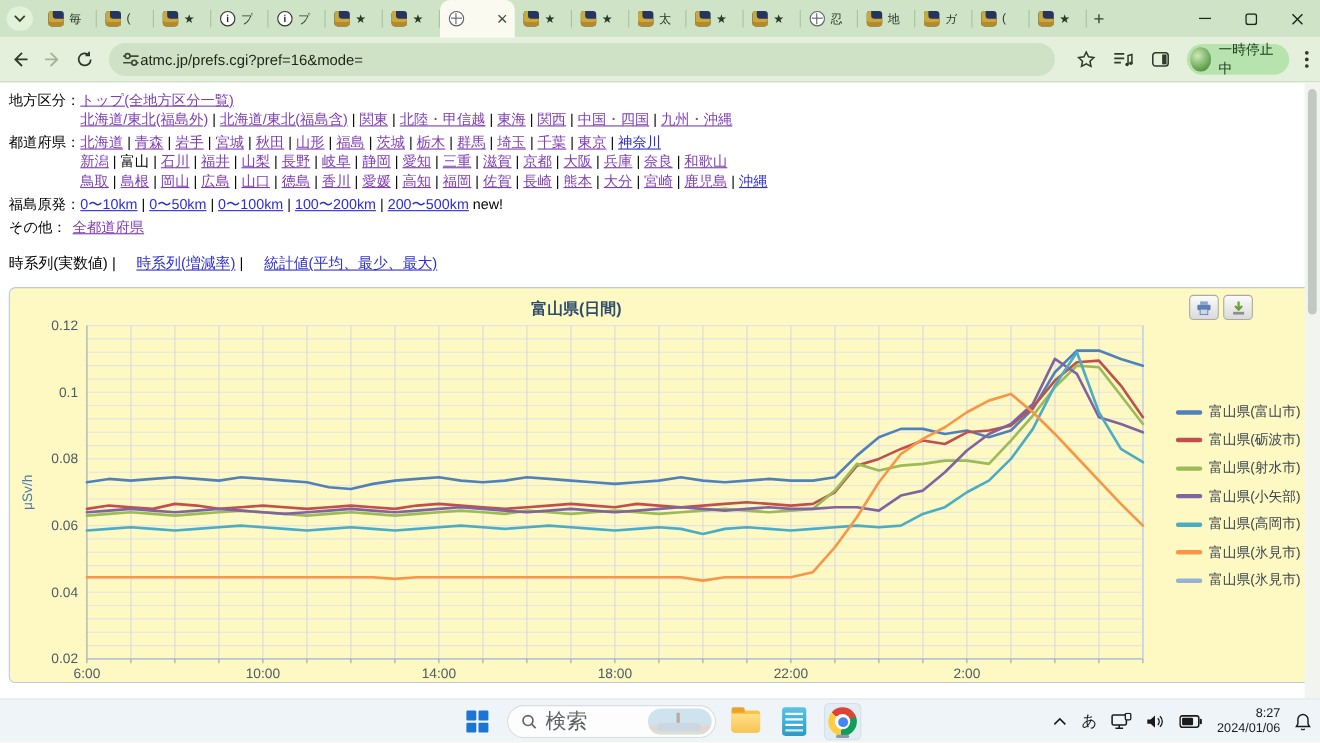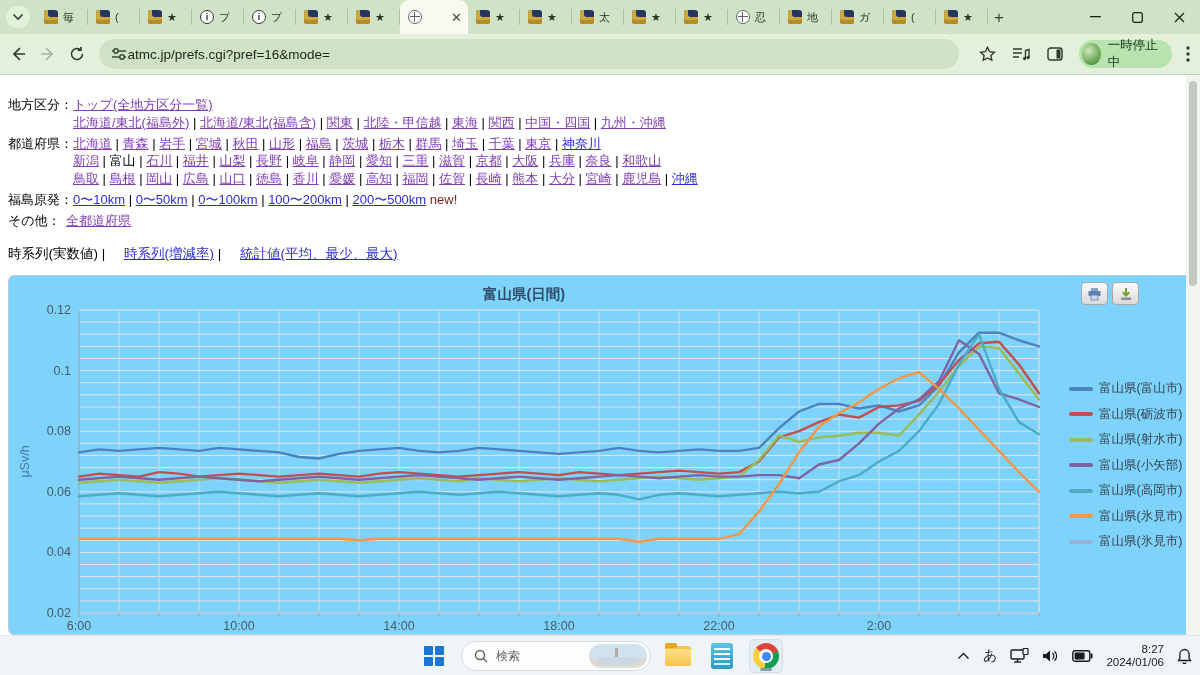--- a/index.html
+++ b/index.html
@@ -37,33 +37,33 @@
     display:flex;align-items:center;padding:0 12px;box-sizing:border-box;cursor:text;}
   .omnibox .url{font-size:13.5px;color:#1c241b;margin-left:0;}
   .rightbtns{display:flex;align-items:center;margin-left:8px;}
   .profile-chip{height:28px;background:#b7e4ae;border-radius:14px;display:flex;align-items:center;
     padding:0 12px 0 3px;margin-left:10px;cursor:pointer;}
   .avatar{width:22px;height:22px;border-radius:50%;background:radial-gradient(circle at 35% 35%,#cde9b9,#5d9e4a 70%,#3c7031);margin-right:7px;}
   .profile-chip .pl{font-size:12.5px;color:#173318;}
 
   
   .page{position:absolute;left:0;top:75px;width:1200px;height:560px;background:#ffffff;overflow:hidden;}
-  .nav{padding:21px 0 0 8px;font-size:13px;line-height:17.5px;color:#000;}
+  .nav{padding:7px 0 0 8px;font-size:13px;line-height:17.5px;color:#000;}
   .nav-row{display:flex;margin-bottom:3.5px;}
   .nav-label{flex:0 0 58px;white-space:nowrap;}
   .nav-lines{flex:1;}
   .nav a,.nav .lnk{text-decoration:underline;cursor:pointer;}
   .c-v{color:#7e3db4;} .c-b{color:#2d2dd6;} .c-k{color:#000;text-decoration:none !important;cursor:default;}
-  .c-r{color:#7f1d1d;text-decoration:none !important;}
+  .c-r{color:#000000;text-decoration:none !important;}
   .viewtabs{margin:16px 0 0 8px;font-size:13.5px;}
   .viewtabs .lnk{text-decoration:underline;cursor:pointer;padding-left:15px;}
 
   
   .widget{position:relative;margin:12px 8px 0 8px;width:1188px;height:360px;border:1px solid #b9cad8;
-    border-radius:6px;background:#7dd3fc;box-sizing:border-box;}
+    border-radius:6px;background:#fef9c3;box-sizing:border-box;}
   .chart-title{position:absolute;left:0;top:9px;width:1030px;text-align:center;font-size:14.5px;
     font-weight:bold;color:#2f4d6b;}
   .chart-buttons{position:absolute;right:56px;top:6px;display:flex;gap:4px;}
   .cbtn{width:25px;height:21px;border:1px solid #a9a9a9;border-radius:4px;
     background:linear-gradient(#fbfbfb,#dadada);display:flex;align-items:center;justify-content:center;cursor:pointer;}
   .legend{position:absolute;left:1044px;top:88px;margin:16px;padding:0;list-style:none;}
   .legend li{display:flex;align-items:center;margin-bottom:8.5px;}
   .legend .dash{width:24px;height:4px;border-radius:2px;margin-right:6px;flex:0 0 24px;}
   .legend .lt{font-size:12.5px;color:#37424e;white-space:nowrap;}
 
@@ -72,21 +72,21 @@
   .pagescrollbar .thumb{position:absolute;left:3px;top:6px;width:8px;height:205px;border-radius:4px;background:#c2c8c2;cursor:pointer;}
 
   
   .taskbar{position:absolute;left:0;top:635px;width:1200px;height:40px;background:#eff4f8;border-top:1px solid #e0e6ea;}
   .tb-center{position:absolute;left:0;right:0;top:0;height:40px;display:flex;align-items:center;justify-content:center;gap:10px;}
   .tb-ic{width:34px;height:34px;display:flex;align-items:center;justify-content:center;border-radius:5px;cursor:pointer;position:relative;}
   .tb-ic.active{background:#e3ecf3;border:1px solid #d6dfe7;box-sizing:border-box;}
   .tb-ic.active:after{content:"";position:absolute;bottom:1px;left:10px;right:10px;height:3px;border-radius:2px;background:#8a9aa8;}
   .searchpill{width:190px;height:30px;background:#fdfdfd;border:1px solid #d8dde2;border-radius:15px;
     display:flex;align-items:center;padding:0 3px 0 12px;box-sizing:border-box;cursor:text;}
-  .searchpill .ph{font-size:12px;color:#5f6368;margin-left:8px;flex:1;}
+  .searchpill .ph{font-size:19px;color:#5f6368;margin-left:8px;flex:1;}
   .searchimg{width:58px;height:24px;border-radius:12px;background:linear-gradient(180deg,#cfe3ee 55%,#e8d3ce 75%,#d9e4d5);position:relative;overflow:hidden;}
   .searchimg:before{content:"";position:absolute;left:26px;top:4px;width:3px;height:14px;background:#b9a9a2;}
   .searchimg:after{content:"";position:absolute;left:8px;top:13px;width:40px;height:8px;border-radius:4px;background:#cbd8e2;}
   .folder{width:26px;height:20px;position:relative;background:linear-gradient(#f9c64a,#f0ad2e);border-radius:3px;}
   .folder:before{content:"";position:absolute;left:0;top:-3px;width:12px;height:5px;background:#e8a32a;border-radius:2px 2px 0 0;}
   .folder:after{content:"";position:absolute;left:0;top:3px;right:0;bottom:0;background:linear-gradient(#ffe08a,#f7c452);border-radius:0 2px 3px 3px;}
   .notepad{width:22px;height:26px;background:linear-gradient(#57c4e8,#2e9ac4);border-radius:3px;position:relative;}
   .notepad:before{content:"";position:absolute;left:3px;top:5px;right:3px;height:2px;background:#ffffff;
     box-shadow:0 5px 0 #fff,0 10px 0 #fff,0 15px 0 #cfeef9;}
   .chrome-ic{width:26px;height:26px;border-radius:50%;position:relative;

